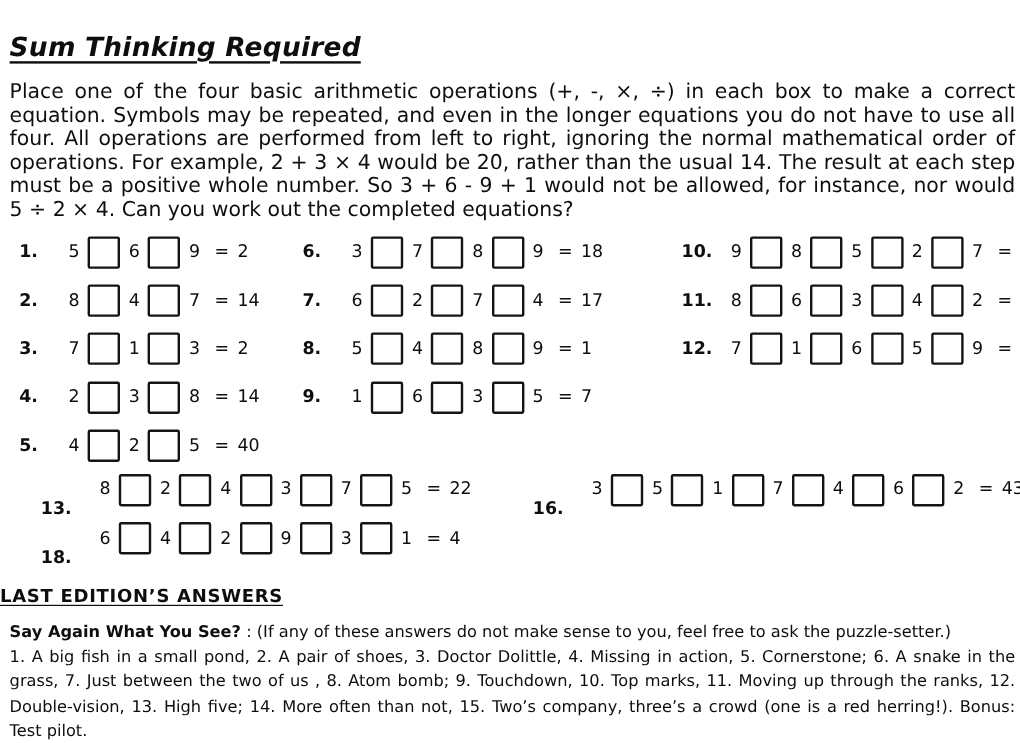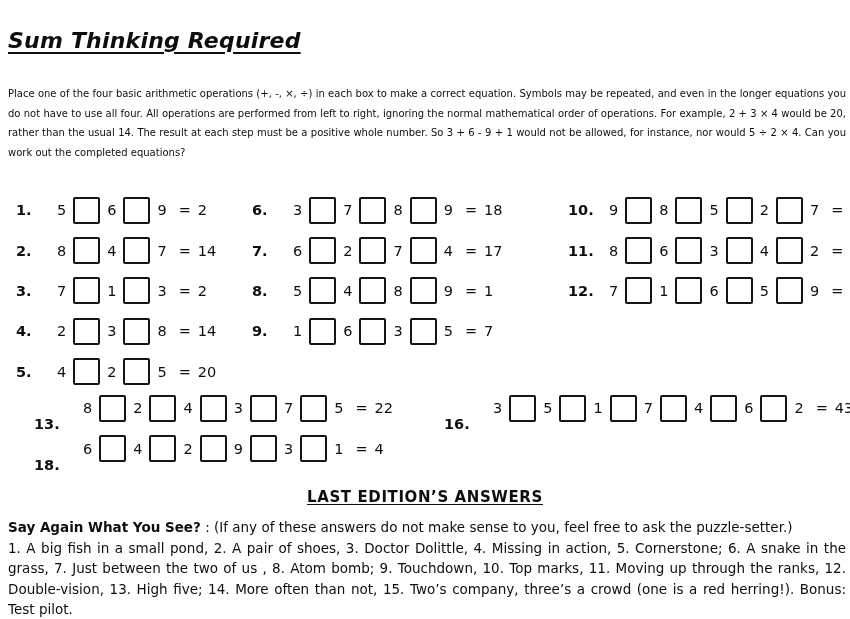--- a/index.html
+++ b/index.html
@@ -16,21 +16,21 @@
     overflow: hidden;
   }
   .title {
     position: absolute; left: 8px; top: 28px;
     font-size: 22px; font-weight: bold; font-style: italic;
     text-decoration: underline; text-underline-offset: 4px;
     letter-spacing: 0.2px;
   }
   .intro {
     position: absolute; left: 8px; top: 68px; width: 838px;
-    font-size: 10px; line-height: 19.6px; text-align: justify; margin-top: 16px;
+    font-size: 17px; line-height: 19.6px; text-align: justify;
   }
   .pgroup { position: absolute; }
   .g0 { left: 16px;  top: 190px; }
   .g1 { left: 252px; top: 190px; }
   .g2 { left: 540px; top: 190px; margin-left: 28px; }
   .g3 { left: 34px;  top: 388px; }
   .g4 { left: 444px; top: 388px; }
   .prow { display: flex; align-items: center; height: 40.4px; }
   .plabel {
     font-weight: bold; font-size: 14.5px;
@@ -42,21 +42,21 @@
     display: inline-block;
     width: 27px; height: 27px;
     border: 2px solid #141414; border-radius: 2px;
     background: #ffffff;
     margin: 0 4px;
   }
   .eq  { font-size: 14.5px; margin: 0 7px 0 9px; }
   .res { font-size: 14.5px; }
   .ans-heading {
     position: absolute; top: 488px; left: 0; width: 100%;
-    text-align: center;
+    text-align: left;
     font-size: 15px; letter-spacing: 0.6px;
     text-decoration: underline; text-underline-offset: 2px;
   }
   .ans-body {
     position: absolute; left: 8px; top: 517px; width: 838px;
     font-size: 13.5px; line-height: 20.6px; text-align: justify;
   }
   .ans-title { font-weight: bold; }
   .ans-note  { }
 </style>
@@ -111,21 +111,21 @@
         <span class="res">14</span>
       </div>
       <div class="prow">
         <span class="plabel">5.</span>
         <span class="opnd">4</span>
         <span class="pbox"></span>
         <span class="opnd">2</span>
         <span class="pbox"></span>
         <span class="opnd">5</span>
         <span class="eq">=</span>
-        <span class="res">20</span>
+        <span class="res">40</span>
       </div>
     </div>
   <div class="pgroup g1">
       <div class="prow">
         <span class="plabel">6.</span>
         <span class="opnd">3</span>
         <span class="pbox"></span>
         <span class="opnd">7</span>
         <span class="pbox"></span>
         <span class="opnd">8</span>

